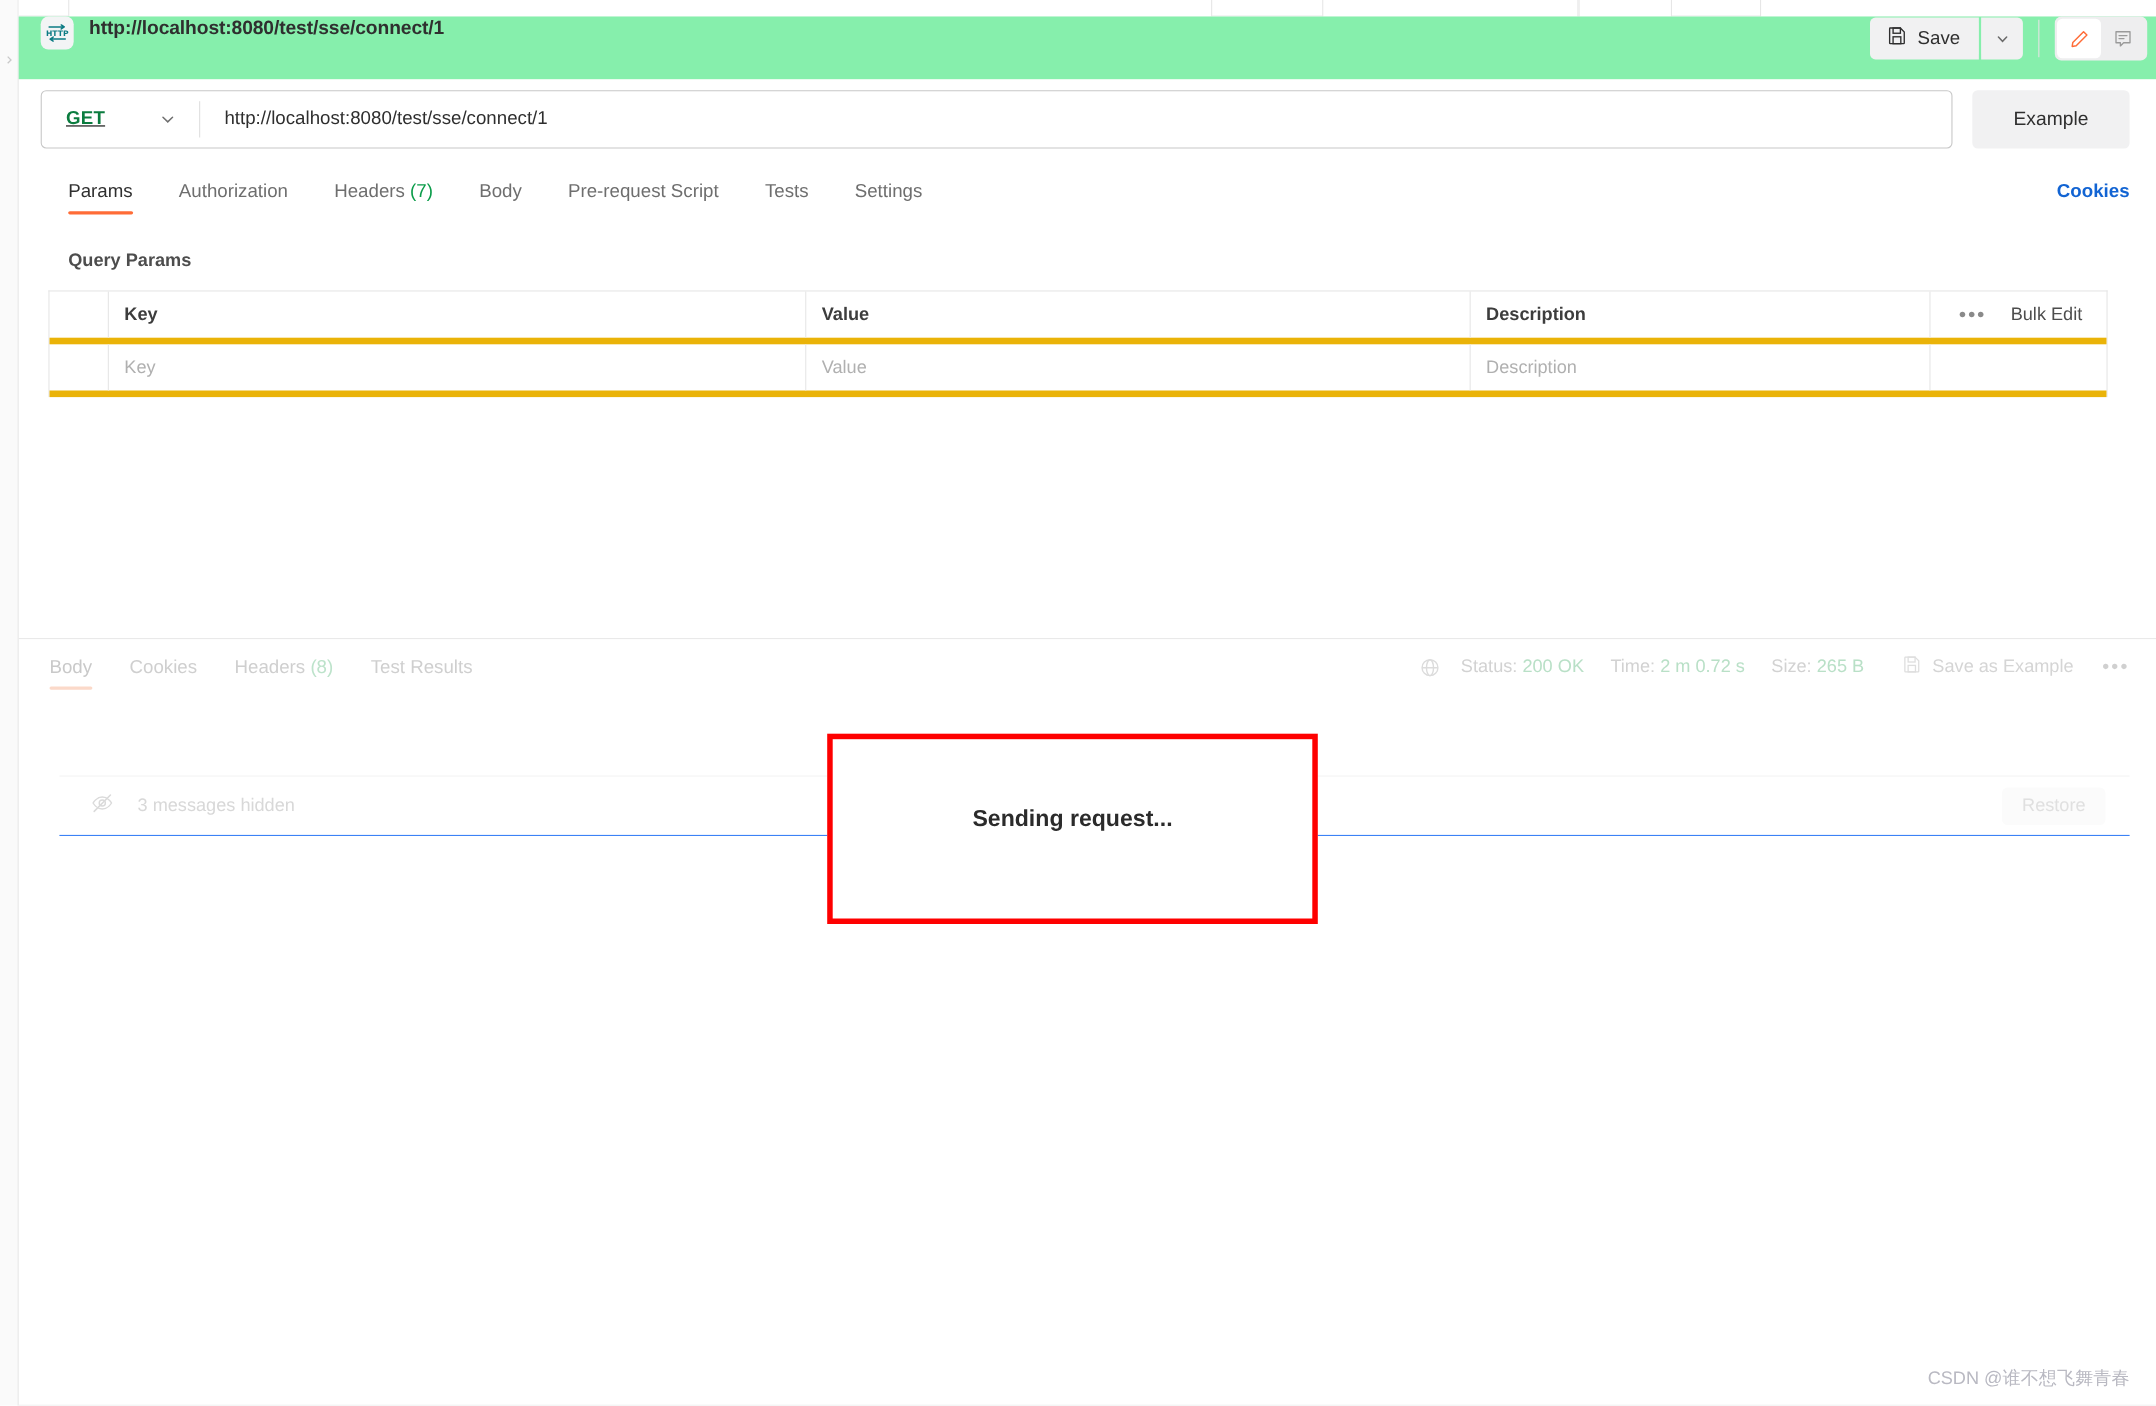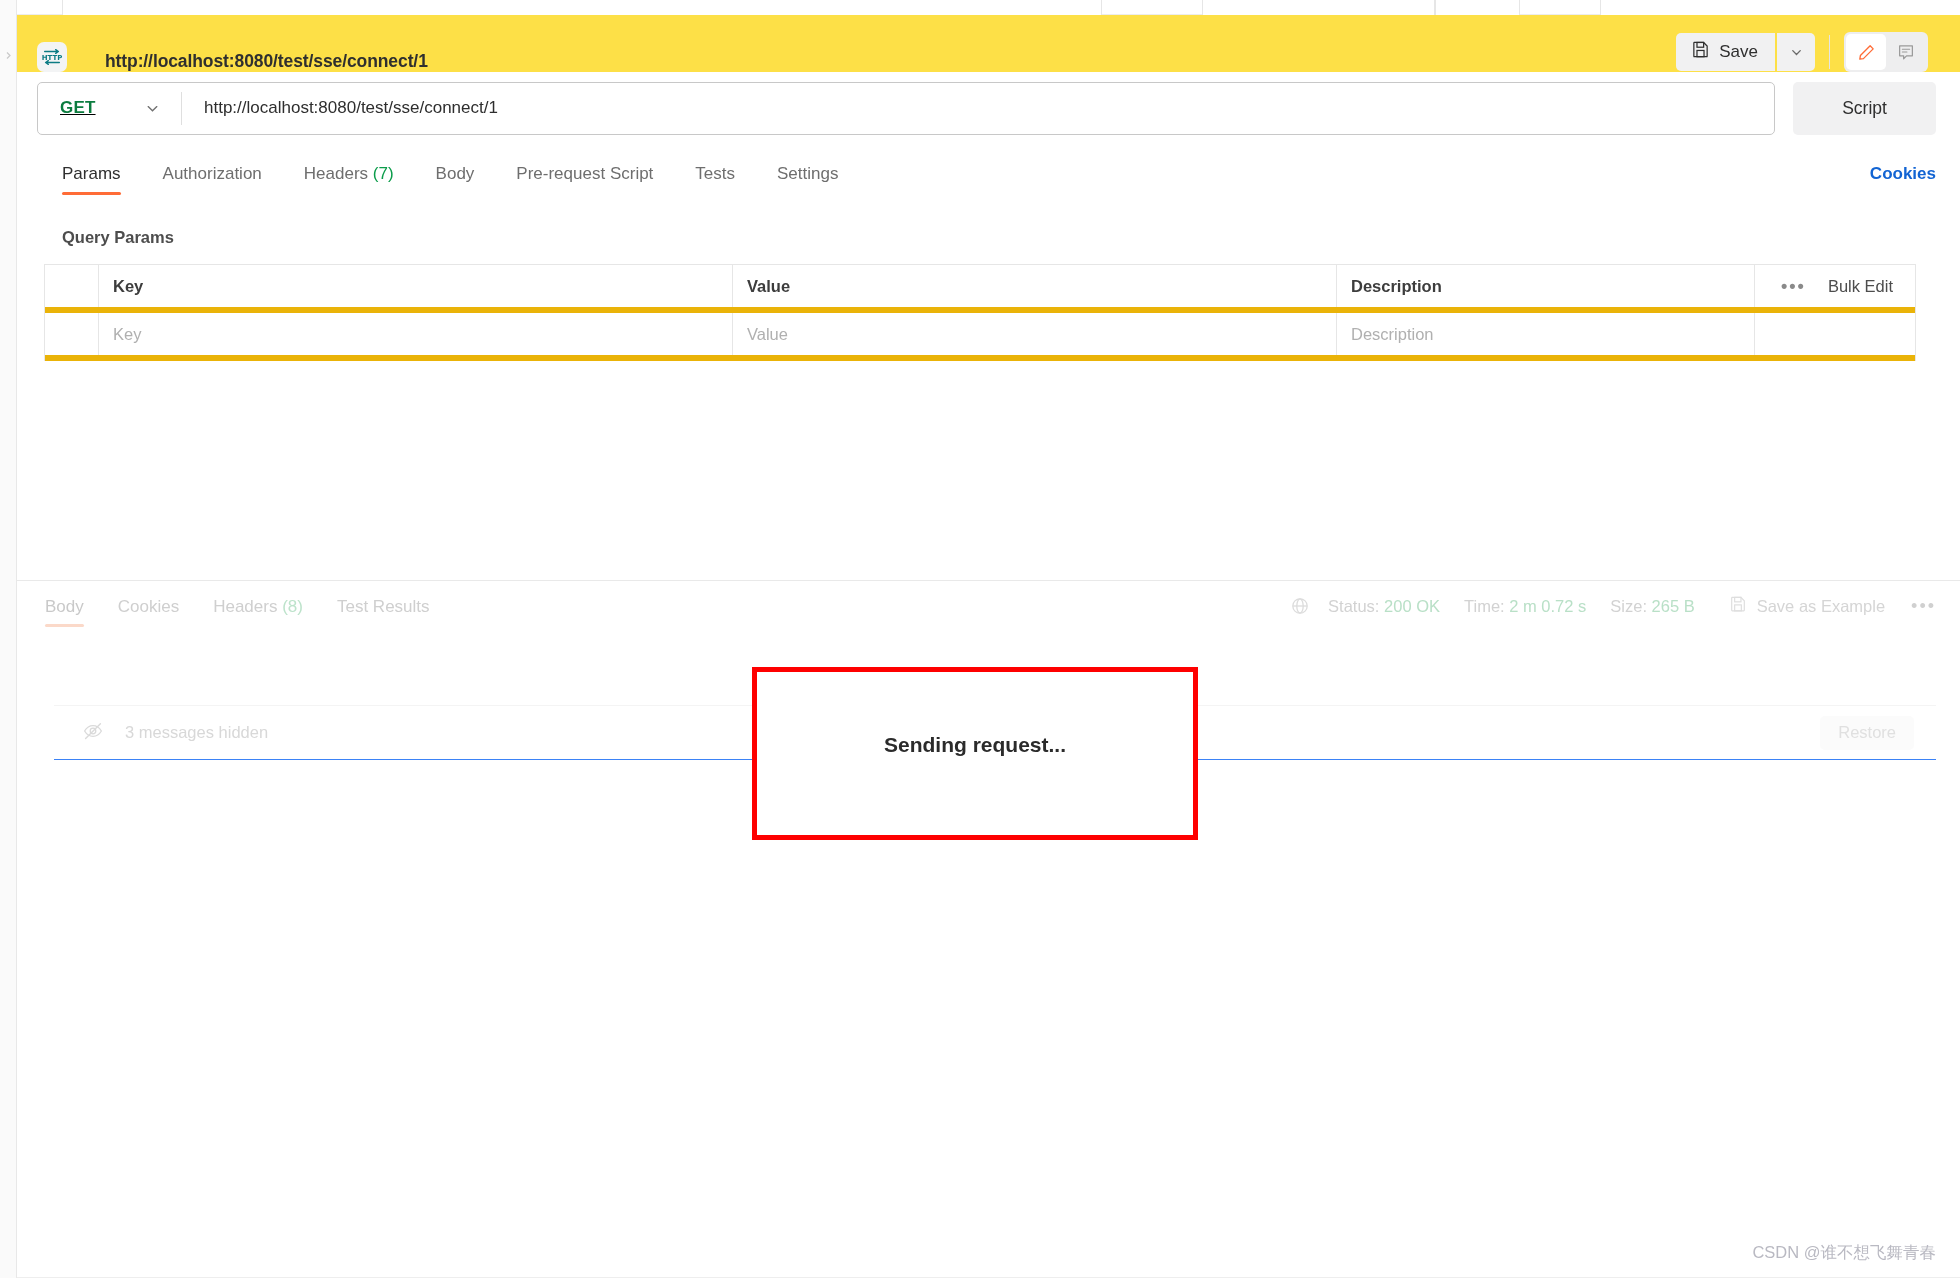--- a/index.html
+++ b/index.html
@@ -30,34 +30,34 @@
   }
   .tabstrip .tseg {
     position: absolute; top: 0; height: 15px;
     border-right: 1px solid #e6e6e6; border-left: 1px solid #e6e6e6;
     background: #fff;
   }
 
   
   .req-head {
     position: absolute; left: 17px; top: 15px; right: 0; height: 57px;
-    background: #fde047;
-    display: flex; align-items: flex-end; gap: 24px;
+    background: #86efac;
+    display: flex; align-items: flex-start;
   }
   .proto-badge {
     margin-left: 20px; width: 30px; height: 30px; border-radius: 7px;
     background: #f3f4f5; display: flex; align-items: center; justify-content: center;
     flex: none;
   }
   .req-title {
     margin-left: 14px; font-size: 17.5px; font-weight: bold; color: #2f2f2f;
     letter-spacing: -0.1px; white-space: nowrap;
   }
   .head-right {
-    margin-left: auto; display: flex; align-items: center; margin-right: 32px;
+    margin-left: auto; display: flex; align-items: center; margin-right: 8px;
   }
   .save-group { display: flex; align-items: center; }
   .save-btn {
     height: 38px; background: #f1f1f2; border: none; border-radius: 5px 0 0 5px;
     display: flex; align-items: center; gap: 9px; padding: 0 17px 0 15px;
     font-size: 17px; color: #2f2f2f; cursor: pointer;
     font-family: inherit;
   }
   .save-caret {
     height: 38px; width: 38px; background: #f1f1f2; border: none;
@@ -316,21 +316,21 @@
         <span class="method-label">GET</span>
         <span class="method-caret">
           <svg width="17" height="17" viewBox="0 0 18 18">
               <path d="M4.4 7 L9 11.4 L13.6 7" fill="none" stroke="#707070" stroke-width="1.45" stroke-linecap="round"></path>
             </svg>
         </span>
       </div>
       <div class="url-divider"></div>
       <input class="url-input" type="text" value="http://localhost:8080/test/sse/connect/1" style="">
     </div>
-    <button class="cancel-btn">Script</button>
+    <button class="cancel-btn">Example</button>
   </div>
 
   <div class="req-tabs">
     <div class="rtab active">
       <span>Params</span>
     </div>
     <div class="rtab">
       <span>Authorization</span>
     </div>
     <div class="rtab">

